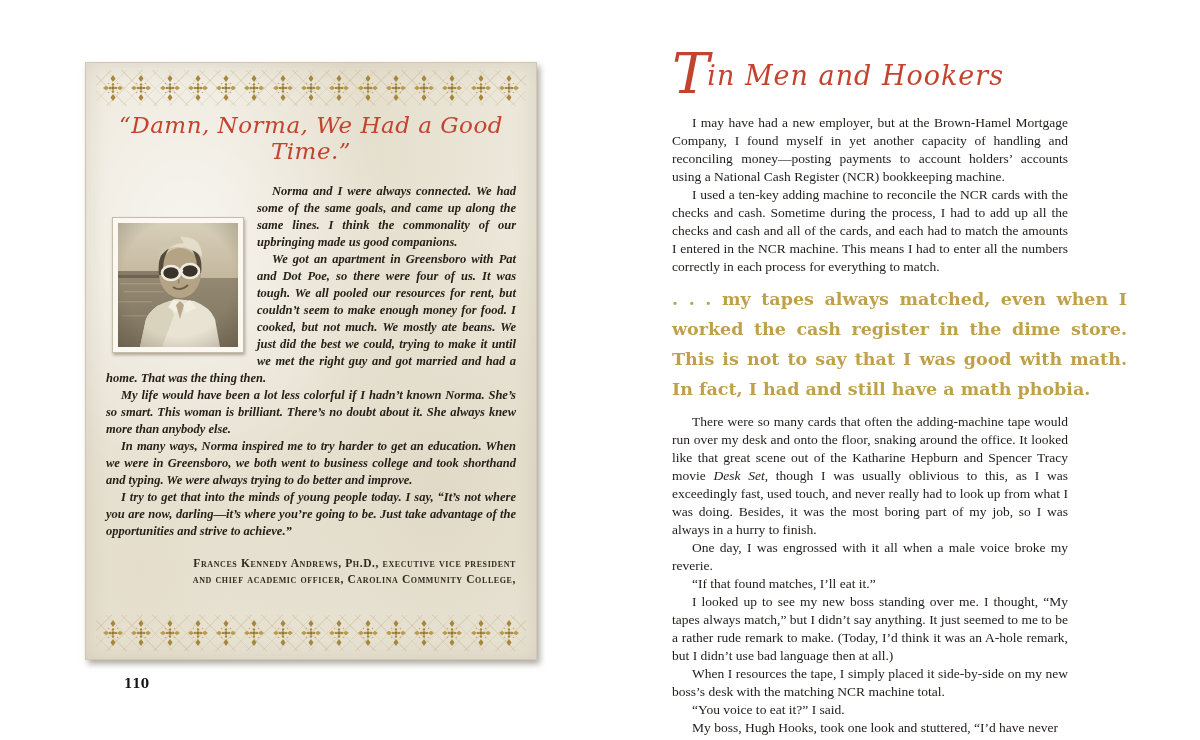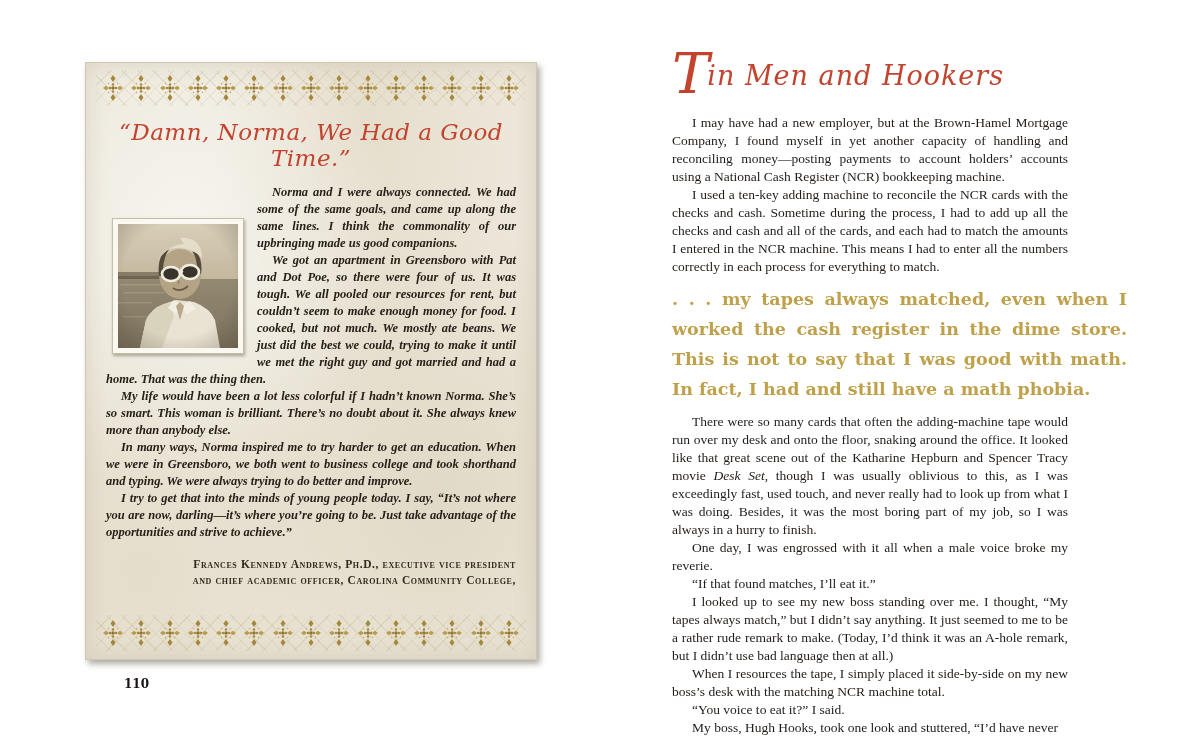--- a/index.html
+++ b/index.html
@@ -30,27 +30,27 @@
     display:flex; justify-content:space-between; align-items:center;
     background-image:
       repeating-linear-gradient(45deg,  transparent 0 10px, rgba(176,153,96,0.18) 10px 11px),
       repeating-linear-gradient(-45deg, transparent 0 10px, rgba(176,153,96,0.18) 10px 11px);
   }
   .orn-band.bottom { margin:0 10px 8px 10px; }
 
   .quote-content { flex:1; padding:0 20px; overflow:hidden; }
 
   .quote-title {
-    margin-top:13px; text-align:center;
+    margin-top:6px; text-align:center;
     font-family:"DejaVu Serif", serif; font-style:italic;
     font-size:23px; letter-spacing:0.5px; color:#c2432e;
   }
 
   .quote-body {
-    margin-top:13px; text-align:justify;
+    margin-top:19px; text-align:justify;
     font-family:"Liberation Serif", serif; font-style:italic; font-weight:bold;
     font-size:12.5px; line-height:17px; color:#272019;
   }
   .quote-body p { text-indent:15px; }
 
   .photo-frame {
     float:left; width:132px; margin:34px 13px 5px 6px;
     background:#faf8f1; padding:5px; border:1px solid #c6bda9;
     box-shadow:1px 2px 3px rgba(90,80,60,0.45);
   }

